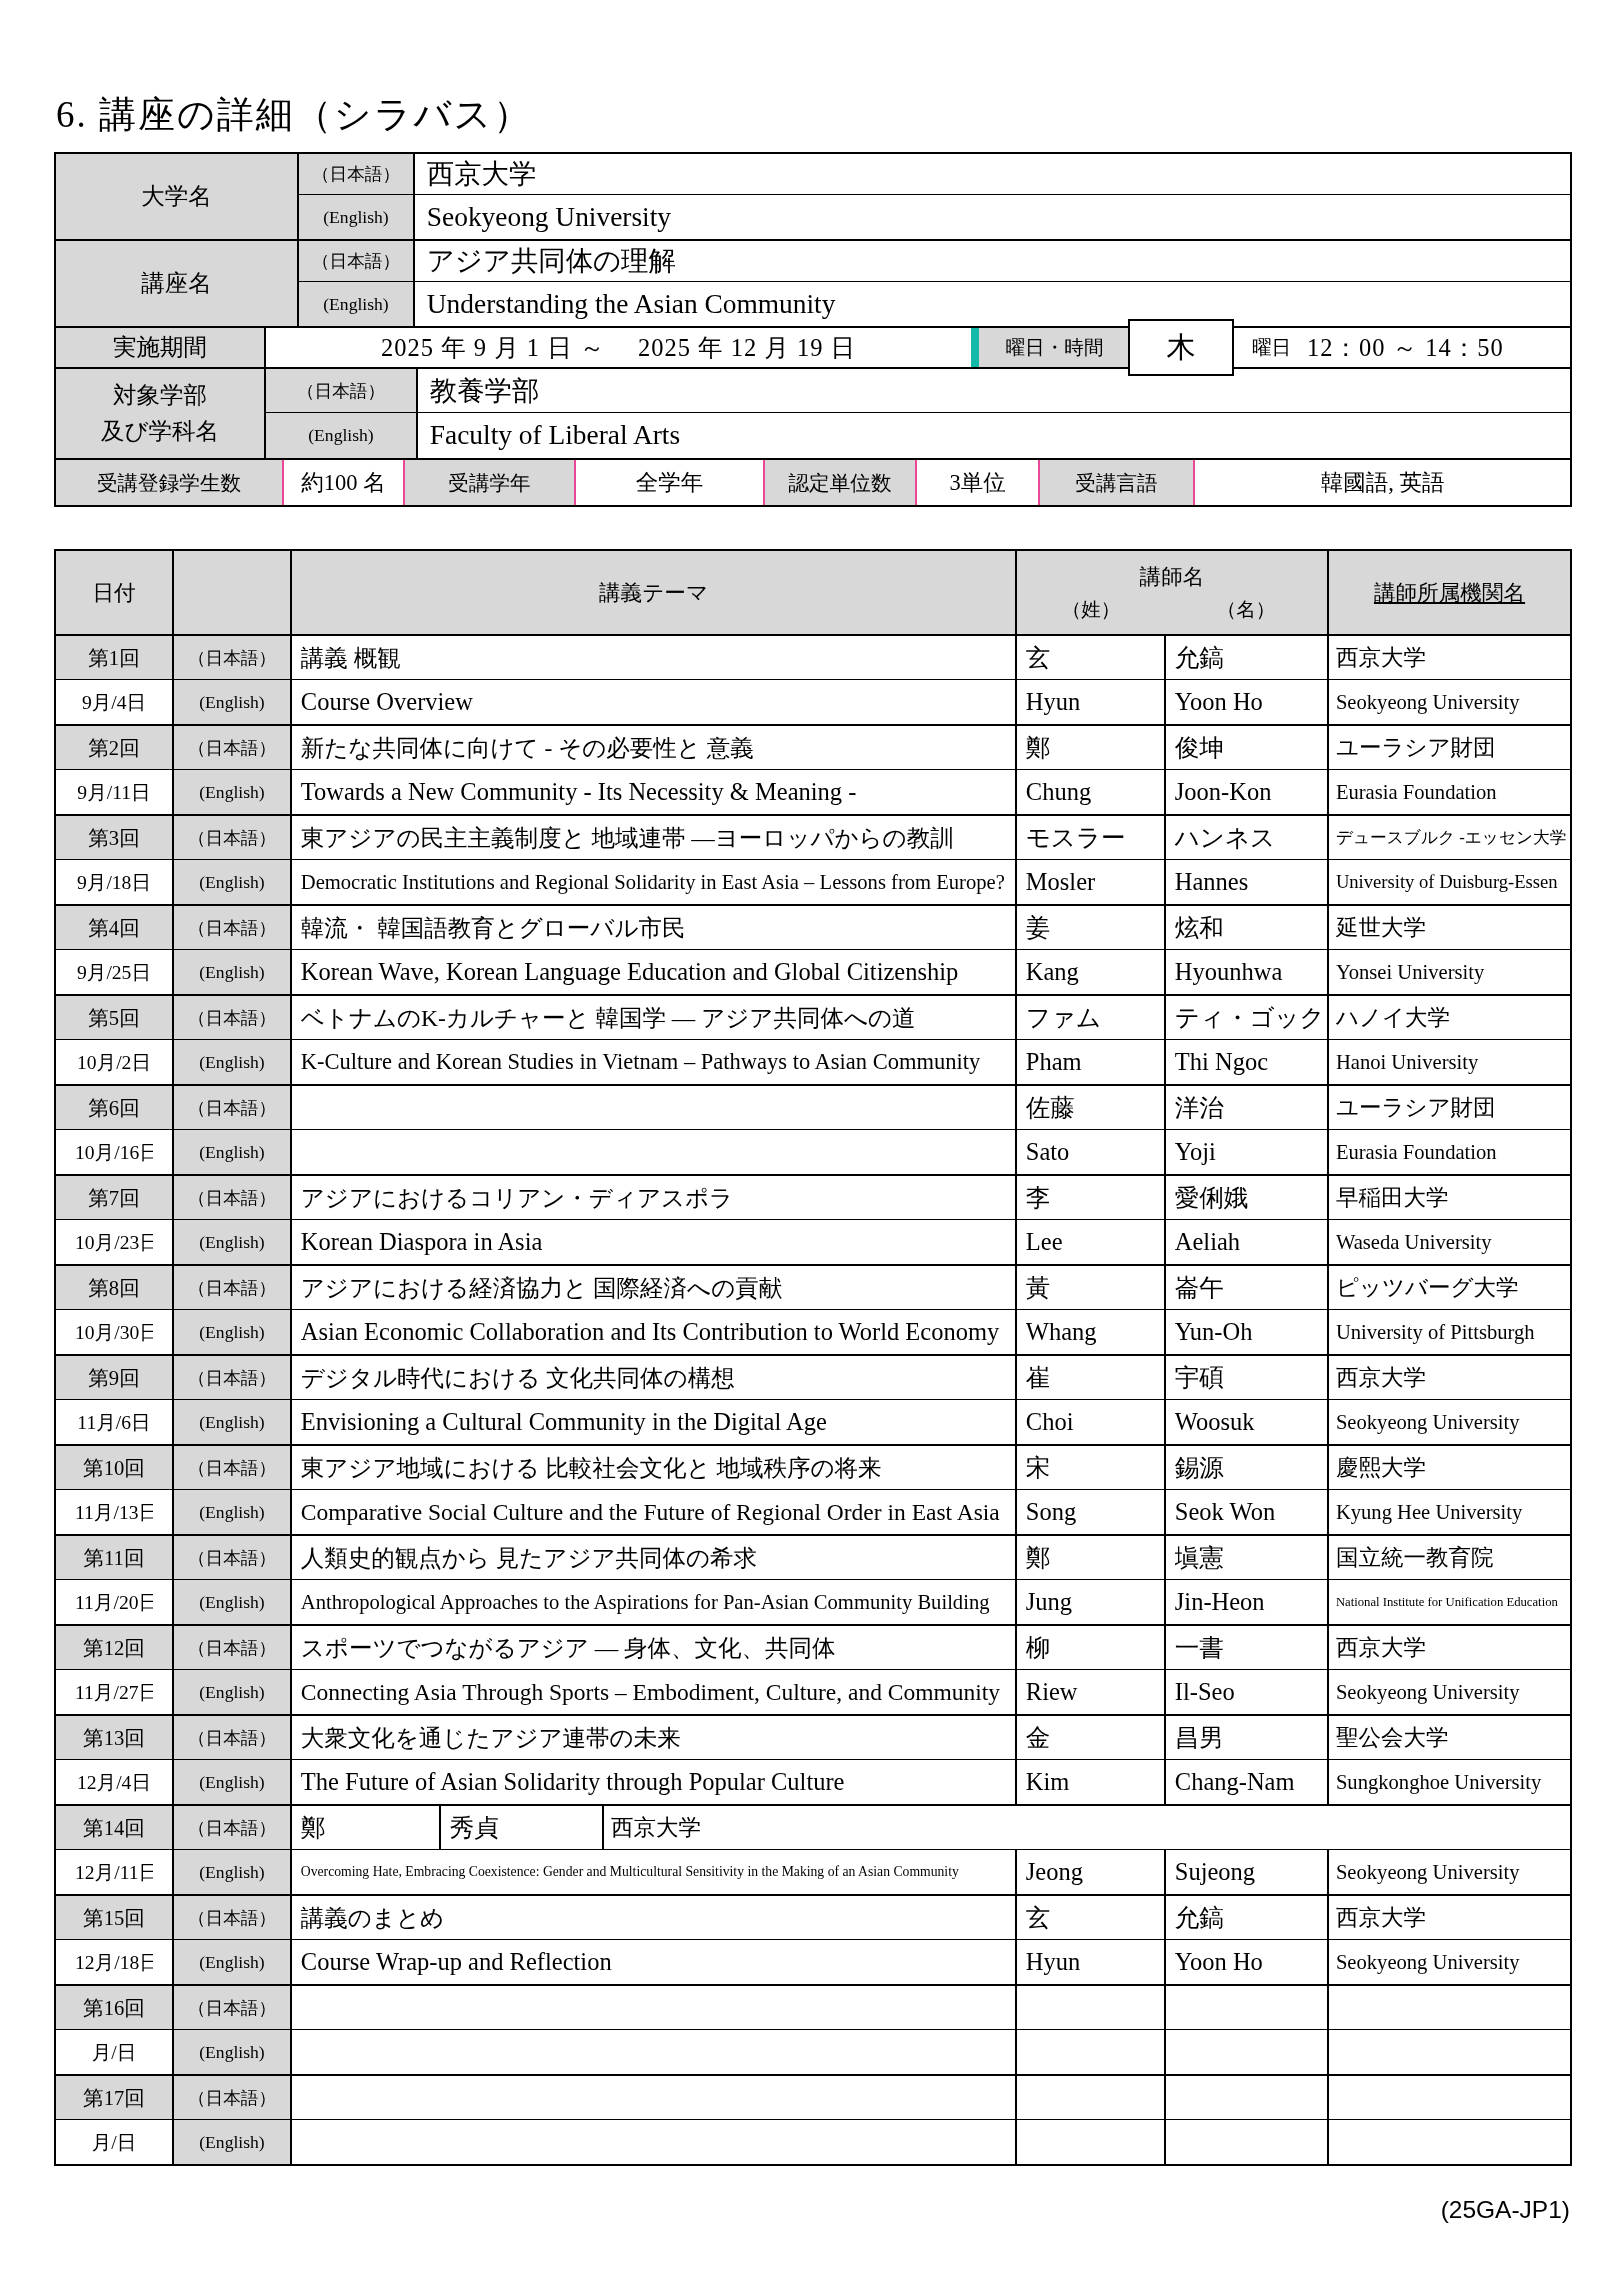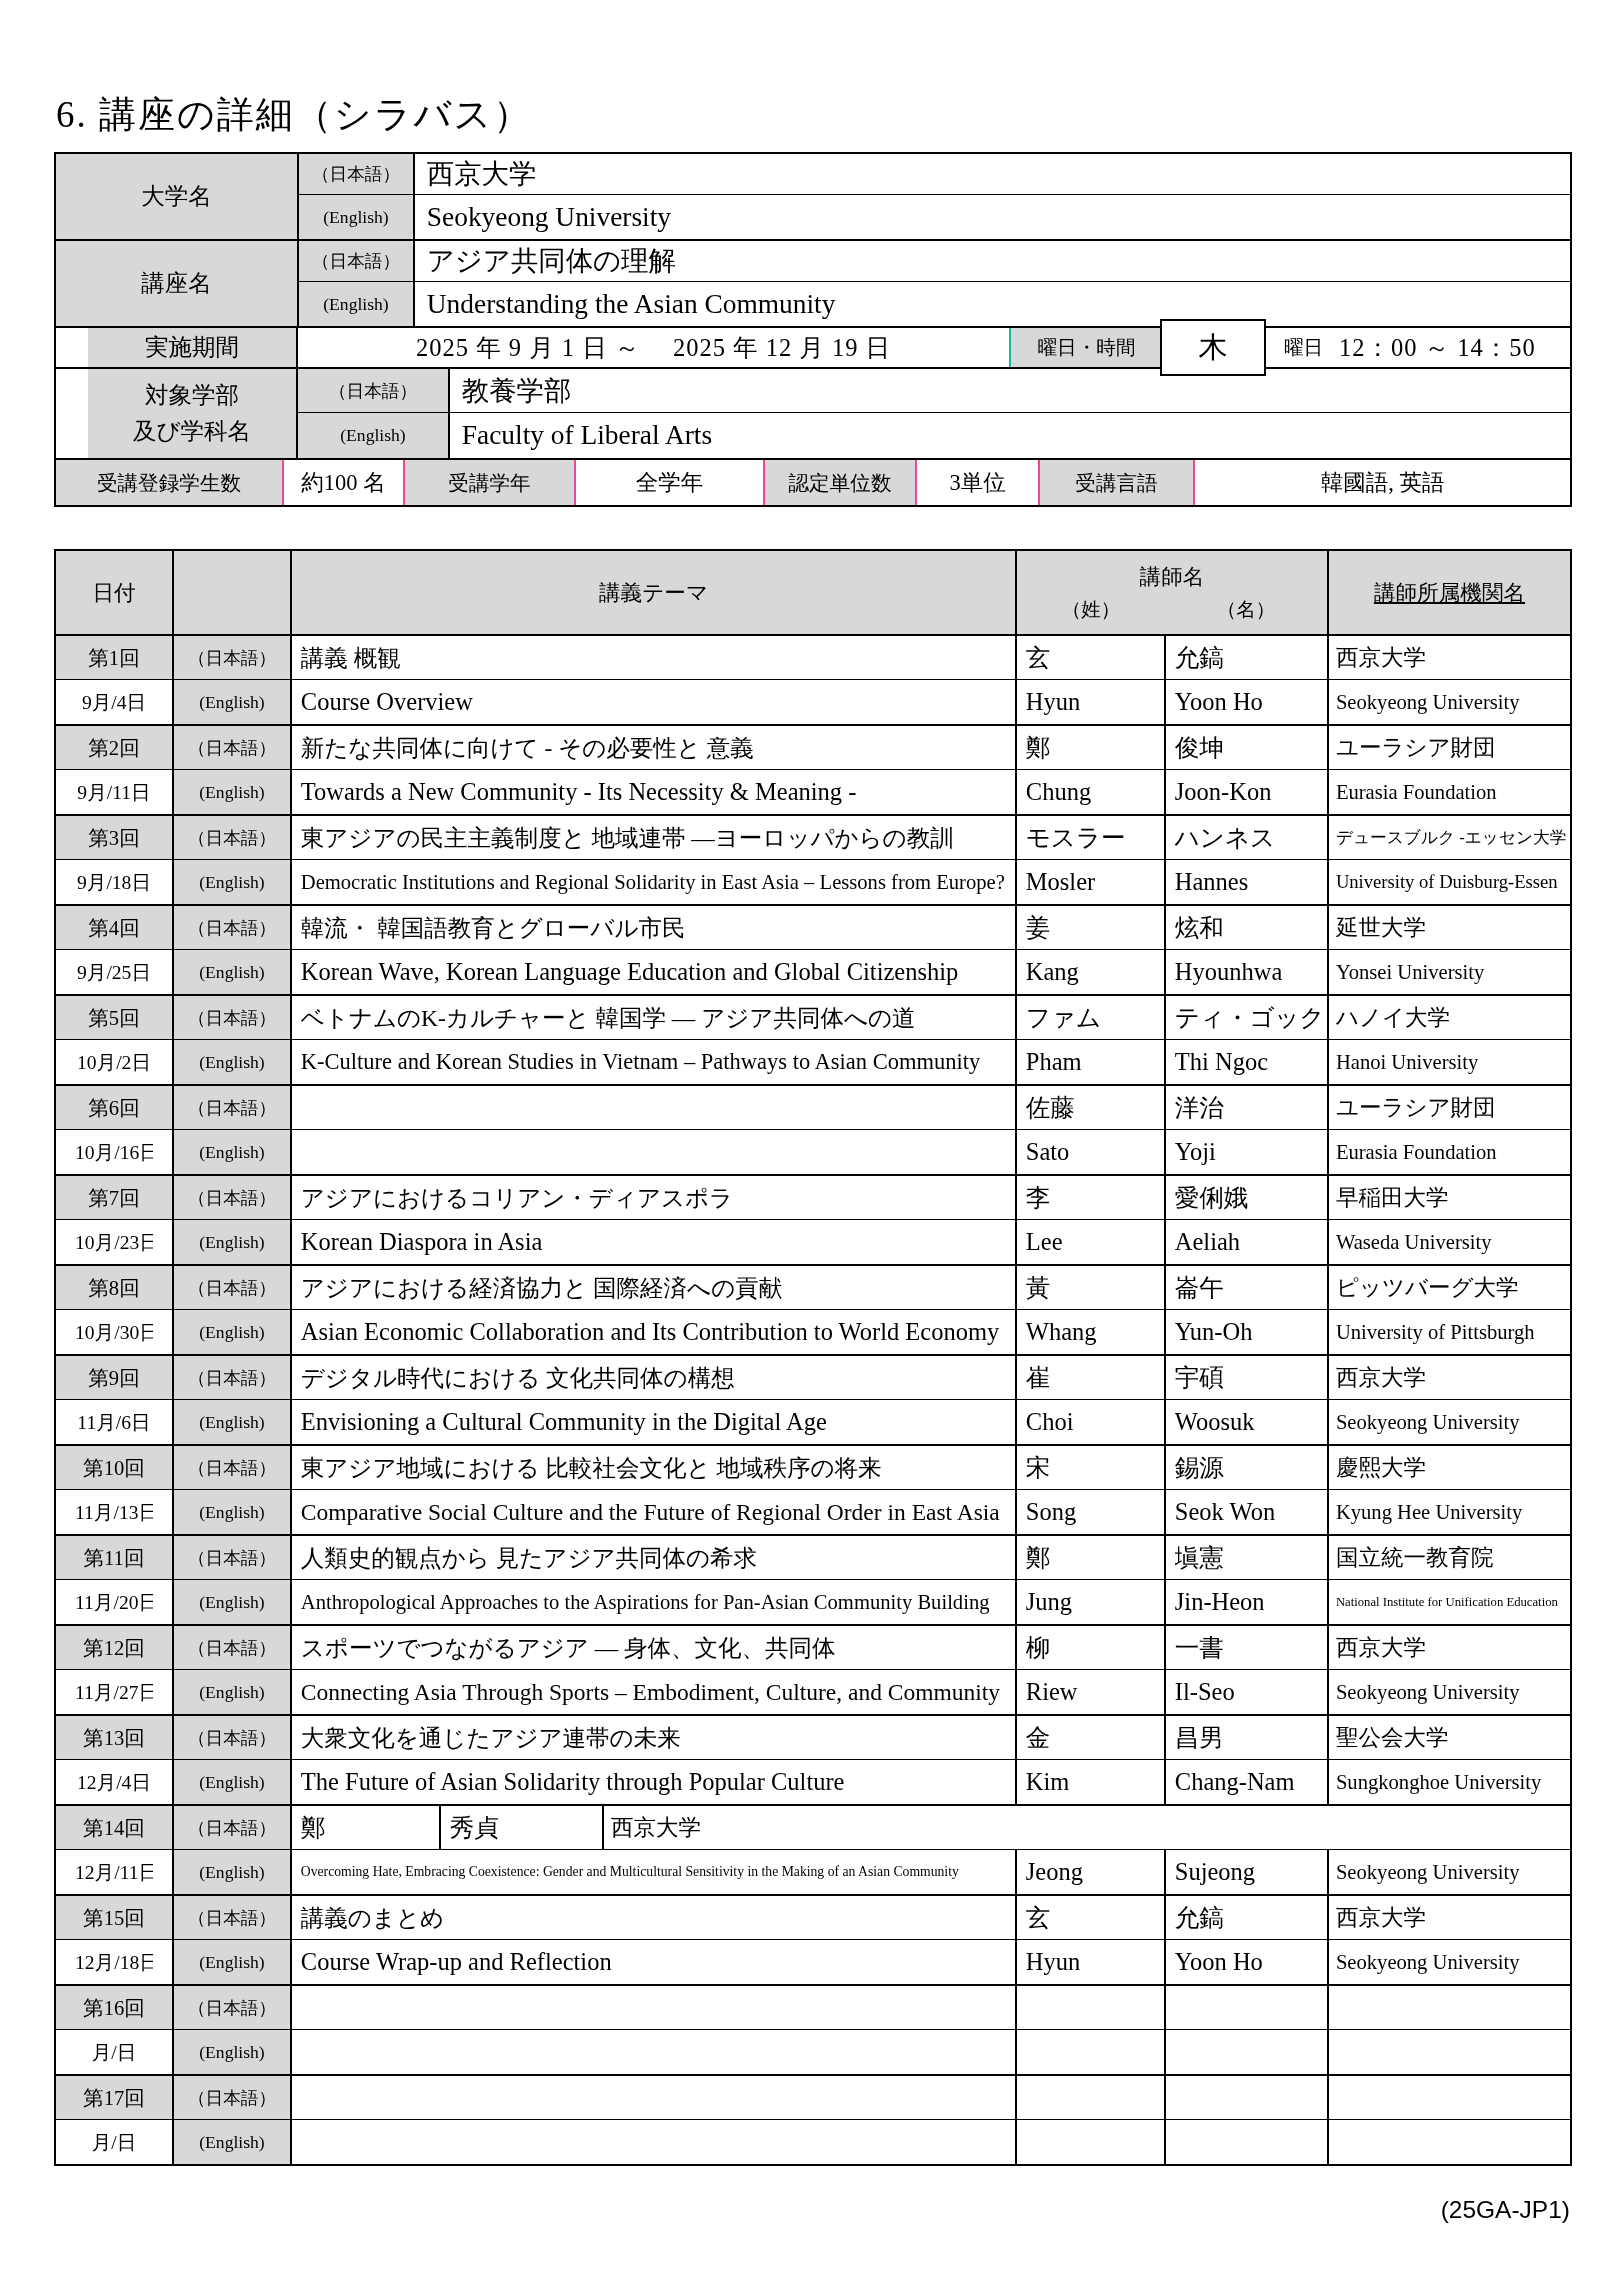--- a/index.html
+++ b/index.html
@@ -17,35 +17,35 @@
   .title { position:absolute; left:56px; top:90px; font-size:37px; letter-spacing:2px; }
 
   
   #t1 { position:absolute; left:54px; top:152px; width:1518px; border:2.9px solid #000; }
   .band { display:flex; border-bottom:2.9px solid #000; }
   .band:last-child { border-bottom:none; }
   .band-label {
     border-right:2px solid #000; display:flex; flex-direction:column;
     align-items:center; justify-content:center; font-size:23.5px; line-height:1.5;
   }
-  .w248 { width:243px; } .w214 { width:210px;margin-left:32px; }
+  .w248 { width:243px; } .w214 { width:210px; }
   .subrows { flex:1; display:flex; flex-direction:column; }
   .subrow { display:flex; }
   .thin-b { border-bottom:1px solid #000; }
   .h42 { height:41px; } .h45 { height:44px; } .h46 { height:45px; }
   .tag {
     border-right:2px solid #000; background:#d8d8d8; display:flex;
     align-items:center; justify-content:center; font-size:17.6px; flex:0 0 auto;
   }
   .tag.w118 { width:116px; } .tag.w155 { width:152px; }
   .val { flex:1; display:flex; align-items:center; padding:0 11.8px; font-size:27.4px; overflow:hidden; }
 
   
   .p-dates { width:713px; display:flex; align-items:center; justify-content:center;
-             font-size:24.5px; letter-spacing:1px; border-right:2px solid #14b8a6; overflow:hidden; }
+             font-size:24.5px; letter-spacing:1px; border-right:8px solid #14b8a6; overflow:hidden; }
   .p-dtlabel { width:153px; background:#d8d8d8; display:flex; align-items:center;
                justify-content:center; font-size:19.6px; border-right:2px solid #000; }
   .p-rest { flex:1; position:relative; display:flex; align-items:center; gap:15.7px; padding-left:120px; }
   .day-box {
     position:absolute; left:-3.9px; top:-8.8px; width:106px; height:57px; background:#fff;
     border:2px solid #000; display:flex; align-items:center; justify-content:center;
     font-size:29px; z-index:3;
   }
   .p-daysuffix { font-size:19.6px; }
   .p-time { font-size:24.5px; letter-spacing:1px; }

